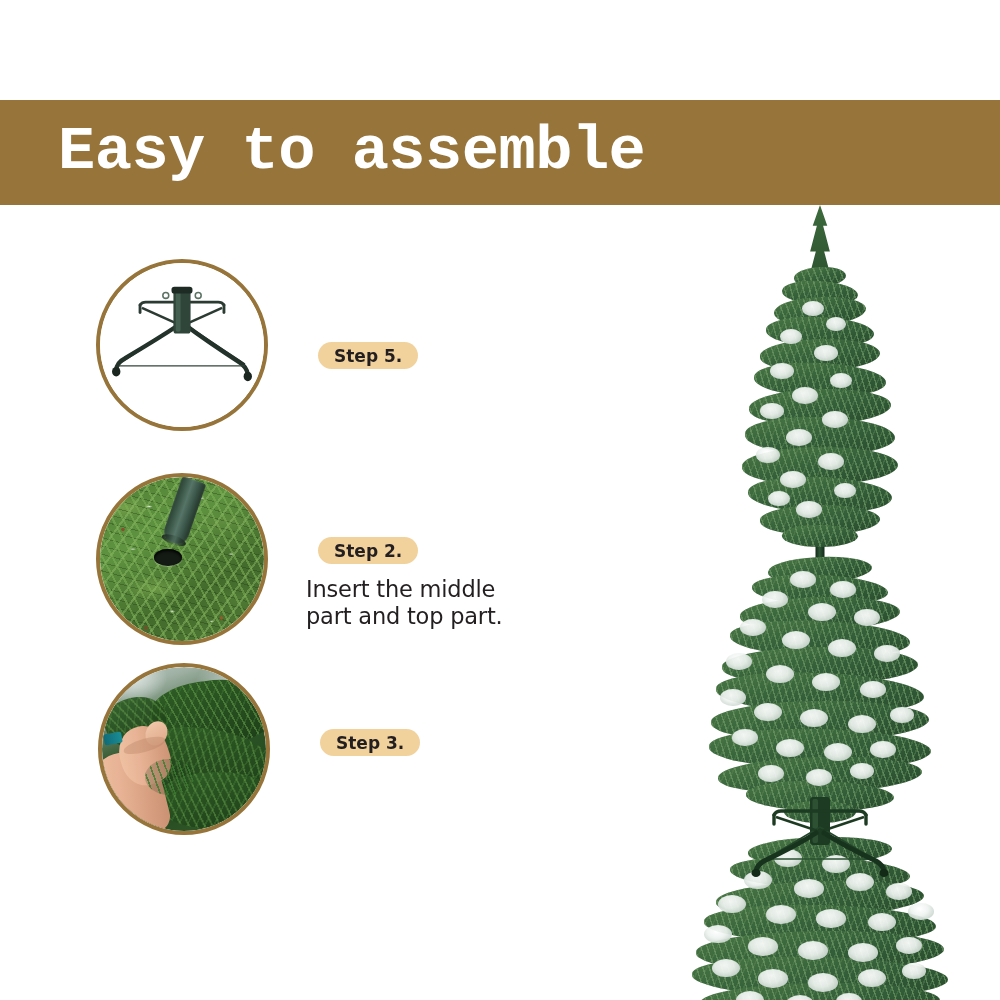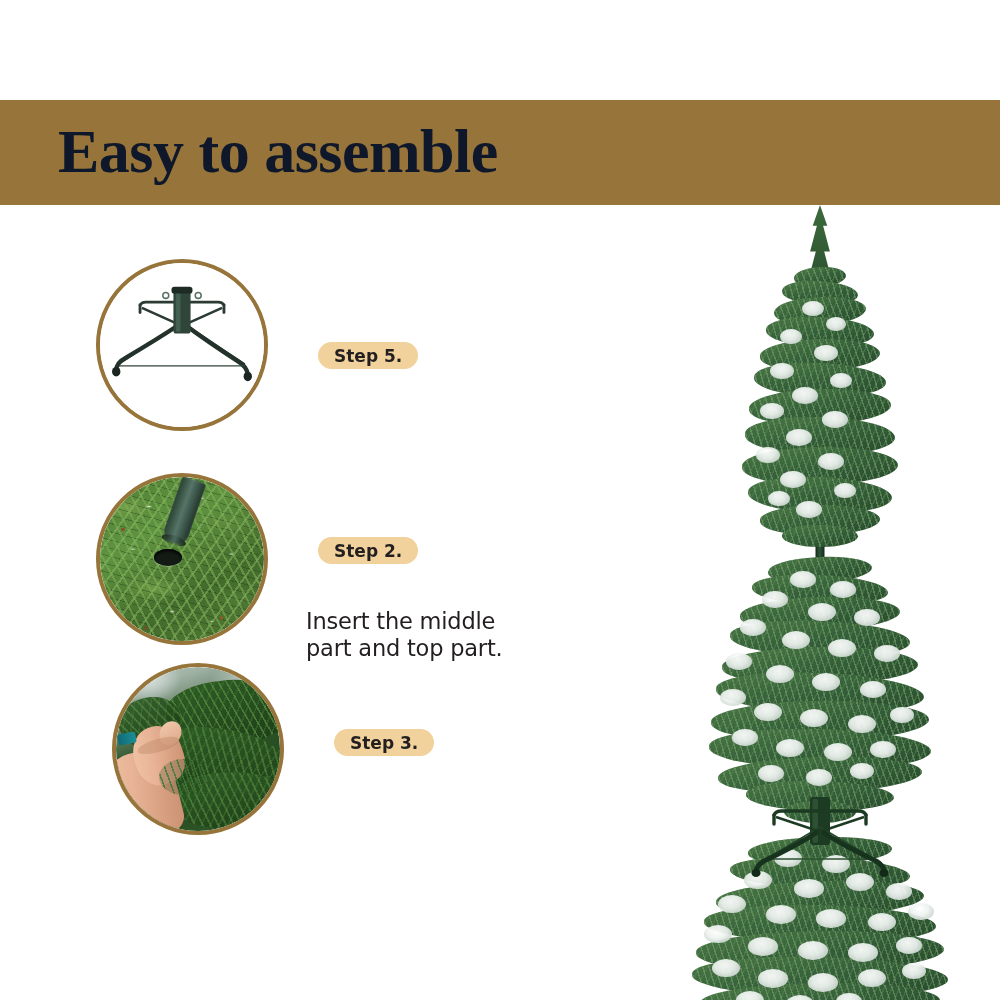--- a/index.html
+++ b/index.html
@@ -20,26 +20,26 @@
   #banner {
     position: absolute;
     left: 0; top: 100px;
     width: 1000px; height: 105px;
     background: #96743a;
   }
   #banner-title {
     position: absolute;
     left: 58px; top: 50%;
     transform: translateY(-52%);
-    color: #0f172a;
+    color: #ffffff;
     font-size: 62px;
     font-weight: 700;
     letter-spacing: -0.5px;
     white-space: nowrap;
-    font-family: Liberation Serif, serif;
+    font-family: Liberation Mono, monospace;
   }
 
   
   .step-block { position: absolute; }
   .circle-frame {
     position: absolute;
     width: 172px; height: 172px;
     border-radius: 50%;
     border: 4px solid #96743a;
     overflow: hidden;
@@ -243,25 +243,25 @@
     <div class="circle-frame" style="left:96px; top:473px;">
       <div class="circle-inner">
         <div class="needle-bg"></div>
         <div class="needle-spark"></div>
         <div class="socket-hole"></div>
         <div class="insert-pole"></div>
       </div>
     </div>
 
     <div class="badge" style="left:318px; top:537px;">Step 2.</div>
-    <div class="step-text" style="left:306px; top:608px;">Insert the middle
+    <div class="step-text" style="left:306px; top:576px;">Insert the middle
 part and top part.</div>
   </div>
 
-  <div class="step-block" style="left:16px;top:0;width:650px;height:1000px;">
+  <div class="step-block" style="left:2px;top:0;width:650px;height:1000px;">
 
     <div class="circle-frame" style="left:96px; top:663px;">
       <div class="circle-inner">
         <div class="hand-bg"></div>
 
         <div class="hand-branch" style="left:30%; top:8%; width:78%; height:40%; transform:rotate(-8deg);"></div>
         <div class="hand-branch" style="left:24%; top:38%; width:82%; height:38%; transform:rotate(6deg);"></div>
         <div class="hand-branch" style="left:34%; top:64%; width:72%; height:34%; transform:rotate(-4deg);"></div>
         <div class="hand-branch" style="left:2%; top:18%; width:38%; height:30%; transform:rotate(-22deg); opacity:.92;"></div>
 

